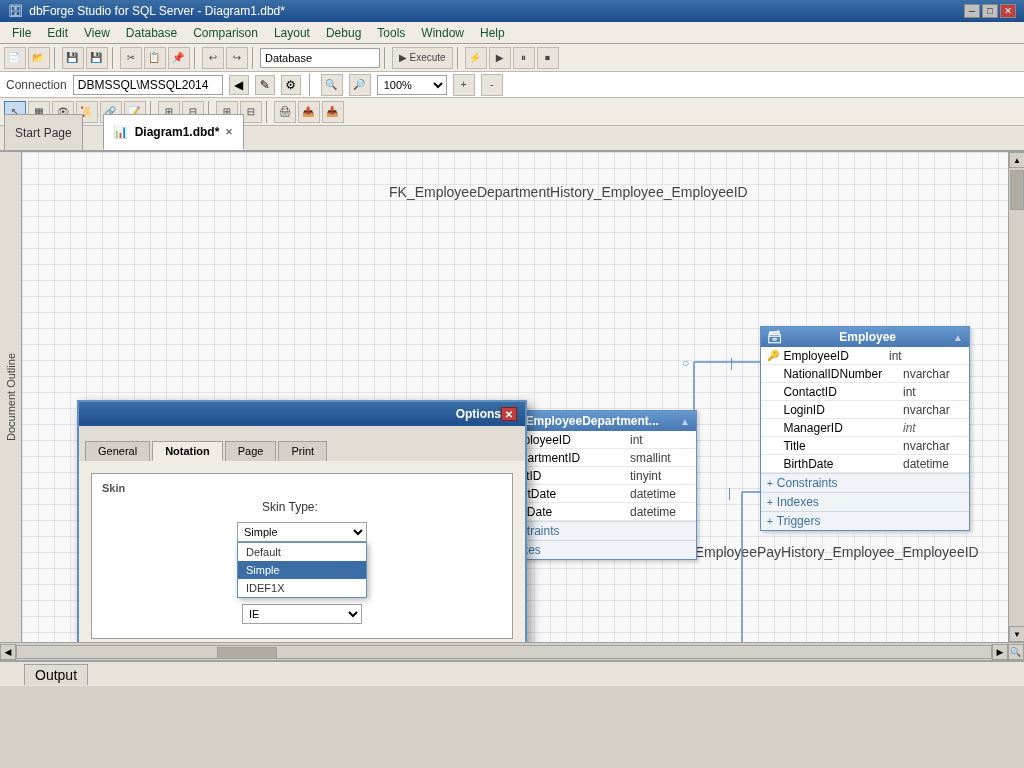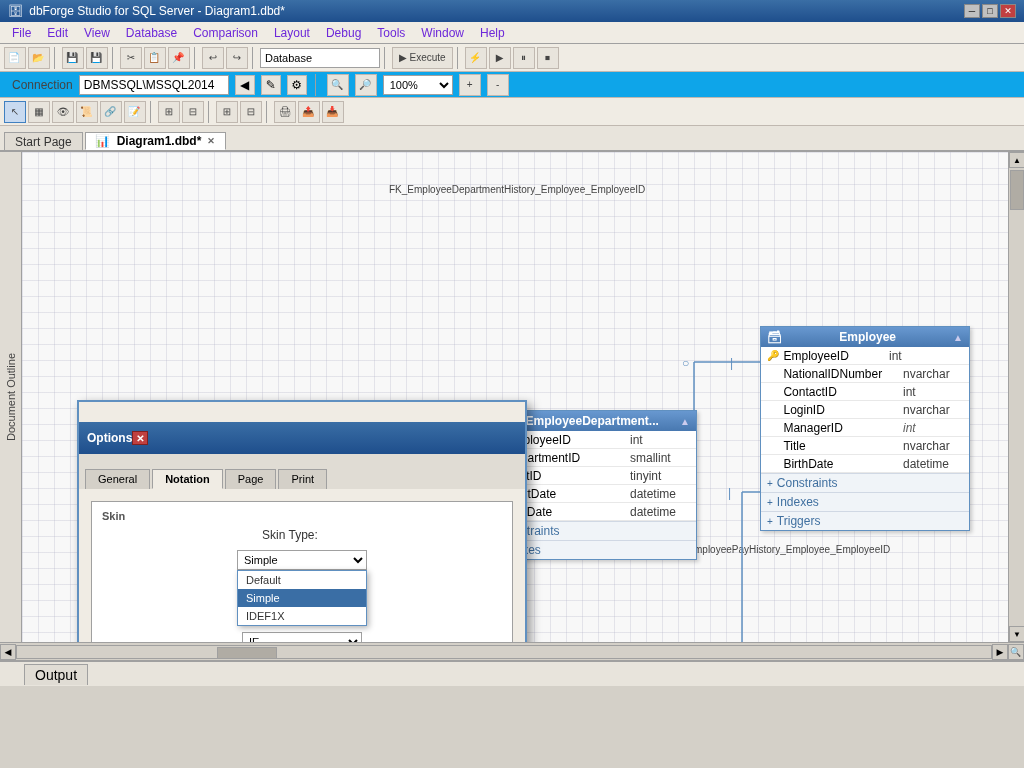--- a/index.html
+++ b/index.html
@@ -6,37 +6,37 @@
     body { width: 1024px; height: 768px; overflow: hidden; background: #d4d0c8; }
 
     
     #title-bar { height: 22px; background: linear-gradient(to bottom, #3a6ea5, #1e4e8c); display: flex; align-items: center; padding: 0 8px; color: white; font-size: 11px; justify-content: space-between; }
     #title-text { display: flex; align-items: center; gap: 6px; }
     #title-controls { display: flex; gap: 2px; }
     .title-btn { width: 16px; height: 14px; background: #c0c0c0; border: 1px solid #888; display: flex; align-items: center; justify-content: center; font-size: 9px; cursor: pointer; color: #000; }
 
     
     #menu-bar { height: 22px; background: #f0ece4; display: flex; align-items: center; padding: 0 4px; border-bottom: 1px solid #a0a0a0; }
-    .menu-item { padding: 2px 8px; cursor: pointer; font-size: 12px; color: #6d28d9; }
+    .menu-item { padding: 2px 8px; cursor: pointer; font-size: 12px; color: #14532d; }
 
     
     .toolbar { height: 28px; background: #f0ece4; display: flex; align-items: center; padding: 2px 4px; border-bottom: 1px solid #c0b8b0; gap: 2px; }
     .tb-btn { width: 22px; height: 22px; background: #e8e4dc; border: 1px solid #c0b8b0; display: flex; align-items: center; justify-content: center; cursor: pointer; font-size: 10px; color: #444; }
     .tb-sep { width: 4px; height: 22px; border-left: 1px solid #a0a0a0; margin: 0 2px; }
     .tb-input { height: 20px; border: 1px solid #a0a0a0; padding: 0 4px; background: white; font-size: 11px; }
 
     
-    #conn-bar { height: 26px; background: #0ea5e9; display: flex; align-items: center; padding: 0 12px; border-bottom: 1px solid #c0b8b0; gap: 6px; font-size: 11px; }
+    #conn-bar { height: 26px; background: #ffffff; display: flex; align-items: center; padding: 0 6px; border-bottom: 1px solid #c0b8b0; gap: 6px; font-size: 11px; }
     .conn-label { color: #444; }
     .conn-input { height: 20px; width: 150px; border: 1px solid #a0a0a0; padding: 0 4px; background: white; }
     .conn-btn { width: 20px; height: 20px; background: #e8e4dc; border: 1px solid #c0b8b0; display: flex; align-items: center; justify-content: center; cursor: pointer; }
 
     
     #tab-bar { height: 26px; background: #e8e4dc; display: flex; align-items: flex-end; padding: 0 4px; border-bottom: 2px solid #a0a0a0; }
-    .tab { height: 18px; padding: 0 10px; background: #e0dcd4; border: 1px solid #a0a0a0; border-bottom: none; display: flex; align-items: center; gap: 6px; cursor: pointer; font-size: 11px; color: #333; margin-right: 2px; }
+    .tab { height: 36px; padding: 0 10px; background: #e0dcd4; border: 1px solid #a0a0a0; border-bottom: none; display: flex; align-items: center; gap: 6px; cursor: pointer; font-size: 11px; color: #333; margin-right: 20px; }
     .tab.active { background: white; border-bottom: 1px solid white; color: #000; font-weight: bold; }
     .tab-close { font-size: 9px; color: #666; cursor: pointer; }
 
     
     #main-area { display: flex; height: calc(768px - 22px - 22px - 28px - 26px - 26px - 26px - 28px); position: relative; }
 
     
     #left-panel { width: 22px; background: #e0dcd4; border-right: 1px solid #a0a0a0; display: flex; align-items: center; justify-content: center; }
     #left-panel-text { writing-mode: vertical-rl; transform: rotate(180deg); font-size: 11px; color: #444; white-space: nowrap; }
 
@@ -66,25 +66,25 @@
     .db-table-row { padding: 1px 6px; display: flex; align-items: center; gap: 4px; border-bottom: 1px solid #e8e8e8; font-size: 11px; min-height: 18px; }
     .db-table-row .key-icon { color: #c8a000; font-size: 10px; }
     .db-table-row .col-name { flex: 1; color: #000; }
     .db-table-row .col-type { color: #404040; min-width: 60px; }
     .db-table-row .col-type.italic { font-style: italic; color: #606060; }
     .db-table-section { padding: 2px 6px; display: flex; align-items: center; gap: 4px; background: #f0f4f8; border-top: 1px solid #d0d8e4; font-size: 11px; color: #4070a0; cursor: pointer; }
     .db-table-section .plus { font-size: 10px; }
     .scrollbar-right { width: 12px; background: #e0e0e0; position: absolute; right: 0; top: 22px; bottom: 0; display: flex; flex-direction: column; }
 
     
-    .fk-label { position: absolute; font-size: 10px; color: #444; background: transparent; padding-left: 27px; }
+    .fk-label { position: absolute; font-size: 14px; color: #444; background: transparent; padding-left: 27px; }
 
     
     #options-dialog { position: absolute; left: 55px; top: 248px; width: 450px; background: #f0ece4; border: 2px solid #6090c0; box-shadow: 4px 4px 10px rgba(0,0,0,0.4); z-index: 100; }
-    #dialog-titlebar { height: 24px; background: linear-gradient(to bottom, #3a6ea5, #1e4e8c); color: white; display: flex; align-items: center; padding: 16px 8px; font-size: 12px; font-weight: bold; justify-content: flex-start; margin-top: 20px; }
+    #dialog-titlebar { height: 24px; background: linear-gradient(to bottom, #3a6ea5, #1e4e8c); color: white; display: flex; align-items: center; padding: 8px 8px; font-size: 12px; font-weight: bold; justify-content: flex-end; }
     #dialog-close-btn { width: 16px; height: 14px; background: #c04040; border: 1px solid #802020; color: white; display: flex; align-items: center; justify-content: center; font-size: 10px; cursor: pointer; }
     #dialog-tabs { display: flex; padding: 15px 6px 0; gap: 2px; background: #e0dcd4; }
     .dialog-tab { padding: 3px 12px; background: #d4d0c8; border: 1px solid #a0a0a0; border-bottom: none; cursor: pointer; font-size: 11px; }
     .dialog-tab.active { background: #f0ece4; font-weight: bold; border-bottom: 1px solid #f0ece4; }
     #dialog-content { padding: 12px; }
     .section-box { border: 1px solid #a0a0a0; padding: 8px 10px; margin-bottom: 16px; background: white; }
     .section-label { font-size: 11px; color: #555; font-weight: bold; margin-bottom: 6px; }
     .form-row { display: flex; align-items: center; gap: 8px; margin-bottom: 6px; font-size: 11px; flex-direction: column; }
     .form-label { min-width: 80px; color: #333; }
     .form-select { height: 20px; border: 1px solid #a0a0a0; padding: 0 2px; background: white; min-width: 120px; font-size: 11px; }

